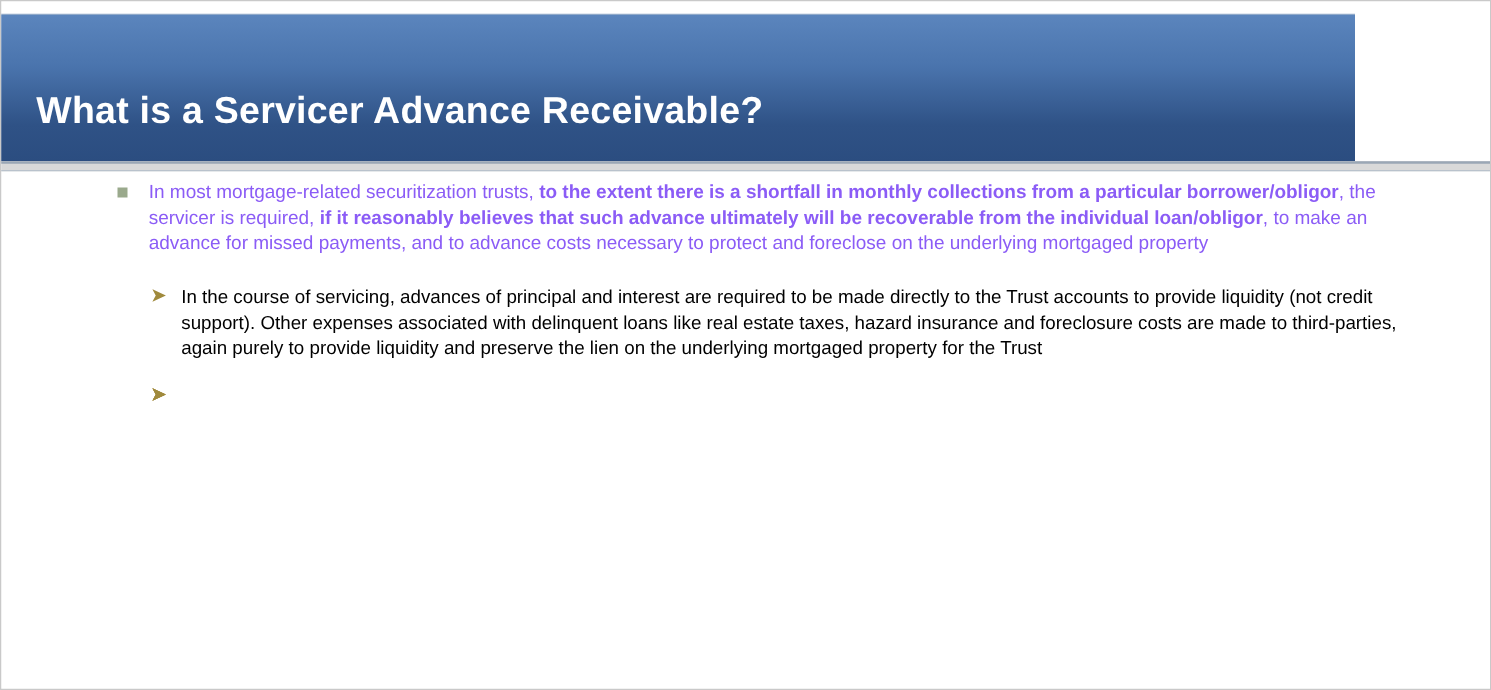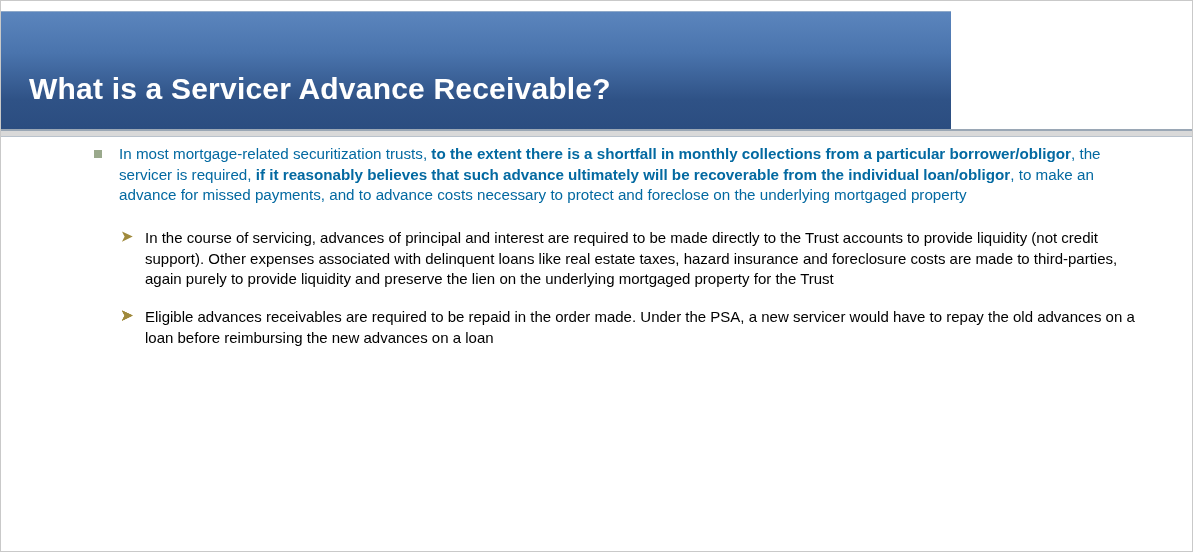--- a/index.html
+++ b/index.html
@@ -19,21 +19,21 @@
     height: 552px;
     background: #ffffff;
     box-sizing: border-box;
     border: 1px solid #c9c9c9;
   }
   
   .title-banner {
     position: absolute;
     left: 0;
     top: 10px;
-    width: 950px;
+    width: 1083px;
     height: 118px;
     background: linear-gradient(to bottom, #5b85bd 0%, #4a74ad 35%, #2f5286 75%, #2b4d80 100%);
     border-top: 1px solid #8fa9c9;
     box-sizing: border-box;
   }
   .title-banner-underline {
     position: absolute;
     left: 0;
     top: 128px;
     width: 1191px;
@@ -60,21 +60,21 @@
     top: 143px;
     width: 1191px;
   }
   .bullet-l1 {
     position: relative;
     padding-left: 118px;
     padding-right: 48px;
     margin-bottom: 14px;
     font-size: 15.2px;
     line-height: 1.36;
-    color: #0369a1;
+    color: #8b5cf6;
   }
   .bullet-l1 .marker {
     position: absolute;
     left: 93px;
     top: 6px;
     width: 8px;
     height: 8px;
     background: #9aa98c;
   }
   .bullet-l2 {
@@ -121,17 +121,16 @@
     <div class="bullet-l2">
       <span class="marker">➤</span>
     </div>
 
     <div class="bullet-l2">
       <span class="marker">➤</span>
     </div>
 
     <div class="bullet-l2">
       <span class="marker">➤</span>
-      <span>Eligible advances receivables are required to be repaid in the order made.  Under the PSA, a new servicer would have to repay the old advances on a loan before reimbursing the new advances on a loan</span>
     </div>
 
   </div>
 </div>
 
 </body></html>

